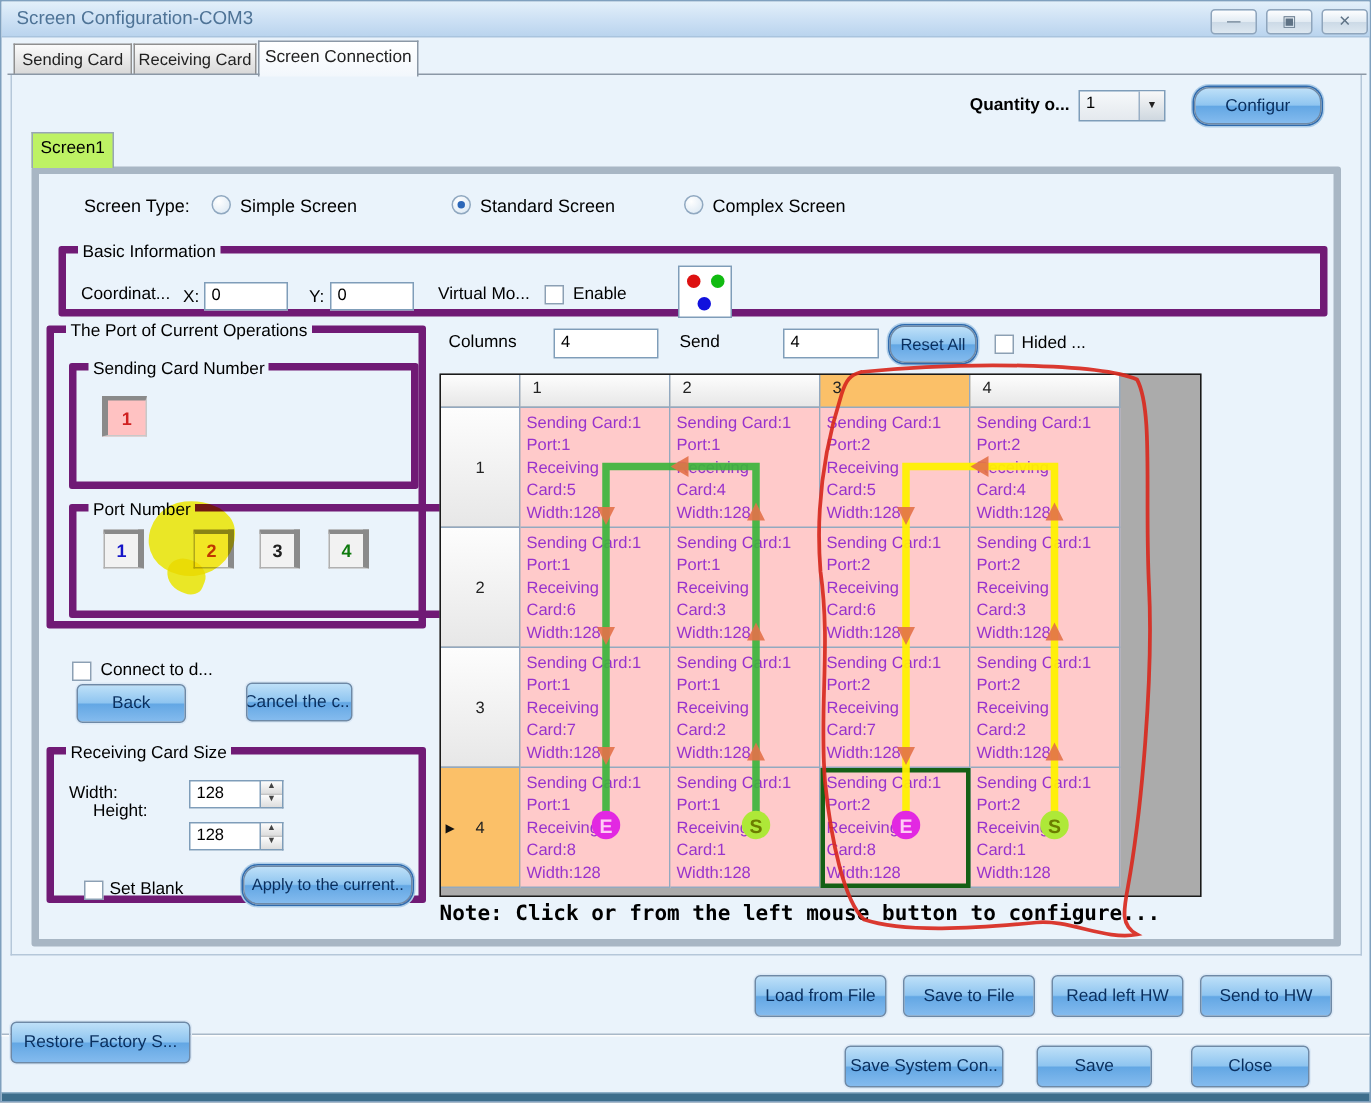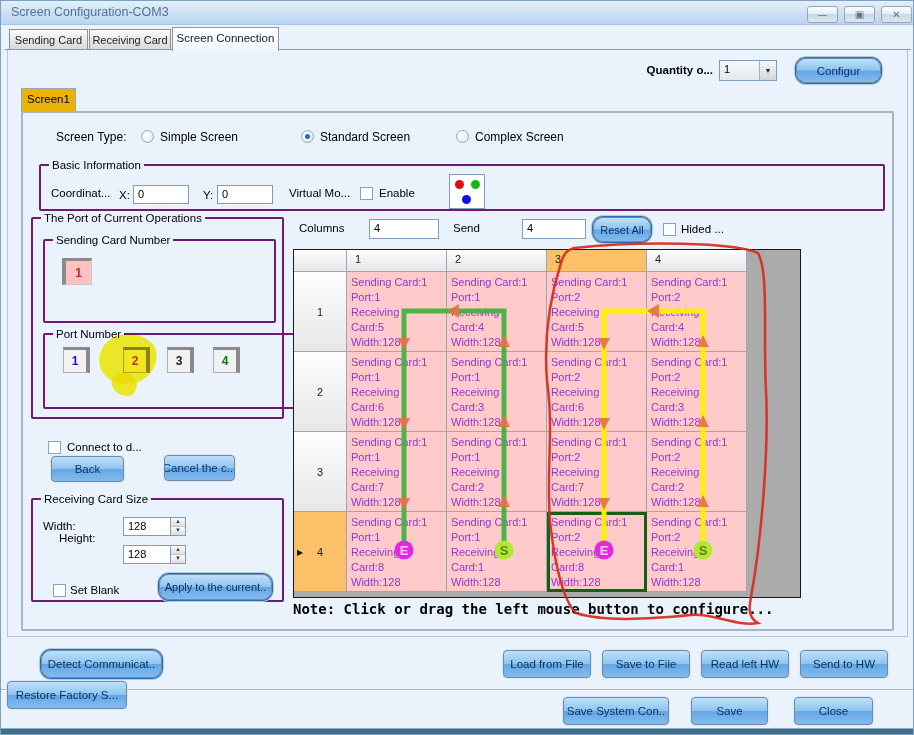--- a/index.html
+++ b/index.html
@@ -19,21 +19,21 @@
     color:#5E7285;font-size:10px;line-height:15px;text-align:center;
     font-family:"DejaVu Sans",sans-serif;}
   
   #tabline{position:absolute;left:4px;top:48px;width:906px;height:1px;background:#8B98A6;}
   .tab{position:absolute;top:28px;height:21px;background:linear-gradient(180deg,#FBFBFB,#D7D7D7);
     border:1px solid #8F8F8F;border-bottom:none;font-size:11px;line-height:20px;text-align:center;color:#222;}
   .tab.active{top:26px;height:24px;background:linear-gradient(180deg,#FFFFFF,#F2F7FC);z-index:3;
     border-color:#8B98A6;font-size:11.5px;}
   
   #pagepanel{position:absolute;left:6px;top:49px;width:901px;height:587px;border:1px solid #B5C7D9;border-top:none;}
-  .grp{position:absolute;border:2px solid #701a75;border-radius:2px;}
+  .grp{position:absolute;border:5px solid #701a75;border-radius:2px;}
   .grp>.legend{position:absolute;top:-7px;left:8px;background:#EAF3FB;padding:0 3px;font-size:11.5px;line-height:13px;color:#000;white-space:nowrap;}
   .lbl{position:absolute;font-size:11.5px;color:#000;white-space:nowrap;}
   
   .tbox{position:absolute;background:#FFF;border:1px solid #7F9DB9;font-size:11px;padding:2px 0 0 4px;color:#000;}
   .cb{position:absolute;width:13px;height:13px;background:#FFF;border:1px solid #8CA0B4;}
   .radio{position:absolute;width:13px;height:13px;border-radius:50%;border:1px solid #90A8C0;background:radial-gradient(circle at 35% 30%,#FFFFFF,#D8E6F2);}
   .radio.on::after{content:'';position:absolute;left:3px;top:3px;width:5px;height:5px;border-radius:50%;background:#2C67B8;}
   .btn{position:absolute;border-radius:4px;border:1px solid #6E89A6;
     background:linear-gradient(180deg,#BEE0F8 0%,#8FC5F0 48%,#63A7E4 52%,#84BBEE 100%);
     color:#0A2F5E;font-size:11.5px;display:flex;align-items:center;justify-content:center;
@@ -96,21 +96,21 @@
   <div id="tabline"></div>
   <div id="pagepanel"></div>
 
   <div class="lbl" style="left:628px;top:63px;width:84px;text-align:right;font-weight:bold;">Quantity o...</div>
   <div class="combo" style="left:718px;top:59px;width:58px;height:21px;">
     <span class="val">1</span>
     <span class="arrow">▼</span>
   </div>
   <div class="btn focused" style="left:795px;top:57px;width:85px;height:25px;">Configur</div>
 
-  <div style="position:absolute;left:20px;top:87px;width:55px;height:24px;background:#eab308;border:1px solid #98A6B6;border-bottom:none;z-index:2;font-size:11.5px;text-align:center;padding-top:4px;">Screen1</div>
+  <div style="position:absolute;left:20px;top:87px;width:55px;height:24px;background:#bef264;border:1px solid #98A6B6;border-bottom:none;z-index:2;font-size:11.5px;text-align:center;padding-top:4px;">Screen1</div>
   <div class="grp" style="left:20px;top:110px;width:873px;height:520px;border-color:#A8B6C4;"></div>
 
   <div class="lbl" style="left:55px;top:129px;font-size:12px;">Screen Type:</div>
   <div class="radio" style="left:140px;top:129px;"></div>
   <div class="lbl" style="left:159px;top:129px;font-size:12px;">Simple Screen</div>
   <div class="radio on" style="left:300px;top:129px;"></div>
   <div class="lbl" style="left:319px;top:129px;font-size:12px;">Standard Screen</div>
   <div class="radio" style="left:455px;top:129px;"></div>
   <div class="lbl" style="left:474px;top:129px;font-size:12px;">Complex Screen</div>
 
@@ -301,23 +301,22 @@
         <div class="g-cell">
           <div class="g-line">Sending Card:1</div>
           <div class="g-line">Port:2</div>
           <div class="g-line">Receiving</div>
           <div class="g-line">Card:1</div>
           <div class="g-line">Width:128</div>
         </div>
       </div>
   </div>
 
-  <div id="note">Note: Click or drag the left mouse button to configure...</div>
-
-  <div class="btn focused" style="left:40px;top:649px;width:121px;height:28px;">Detect Communicat..</div>
+  <div id="note">Note: Click or from the left mouse button to configure...</div>
+
   <div class="btn" style="left:502px;top:649px;width:88px;height:28px;">Load from File</div>
   <div class="btn" style="left:601px;top:649px;width:88px;height:28px;">Save to File</div>
   <div class="btn" style="left:700px;top:649px;width:88px;height:28px;">Read left HW</div>
   <div class="btn" style="left:799px;top:649px;width:88px;height:28px;">Send to HW</div>
   <div id="sep"></div>
   <div class="btn" style="left:6px;top:680px;width:120px;height:28px;">Restore Factory S...</div>
   <div class="btn" style="left:562px;top:696px;width:106px;height:28px;">Save System Con..</div>
   <div class="btn" style="left:690px;top:696px;width:77px;height:28px;">Save</div>
   <div class="btn" style="left:793px;top:696px;width:79px;height:28px;">Close</div>
   <div id="bottomstrip"></div>

